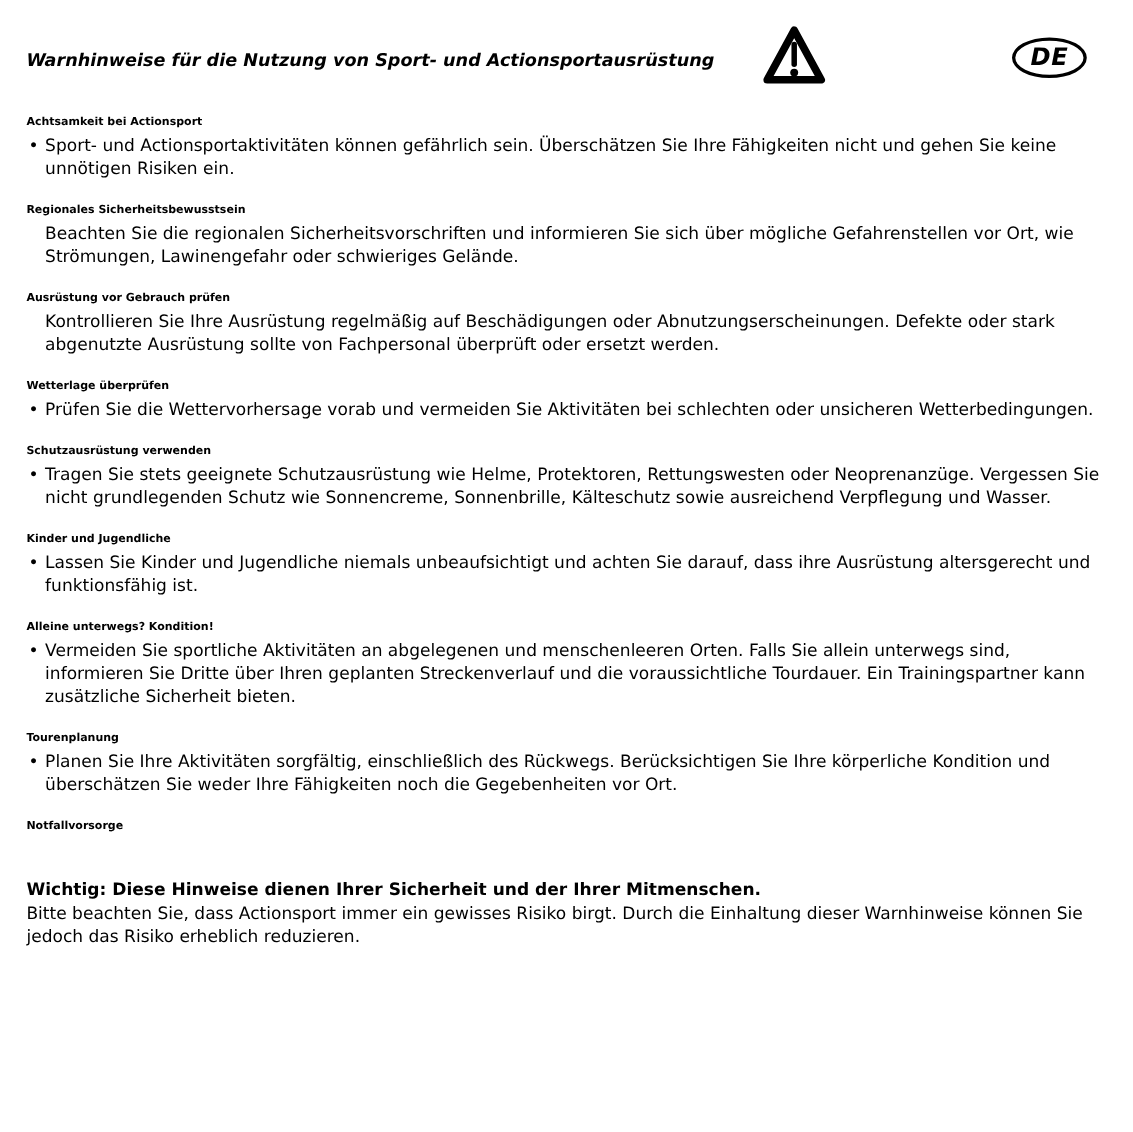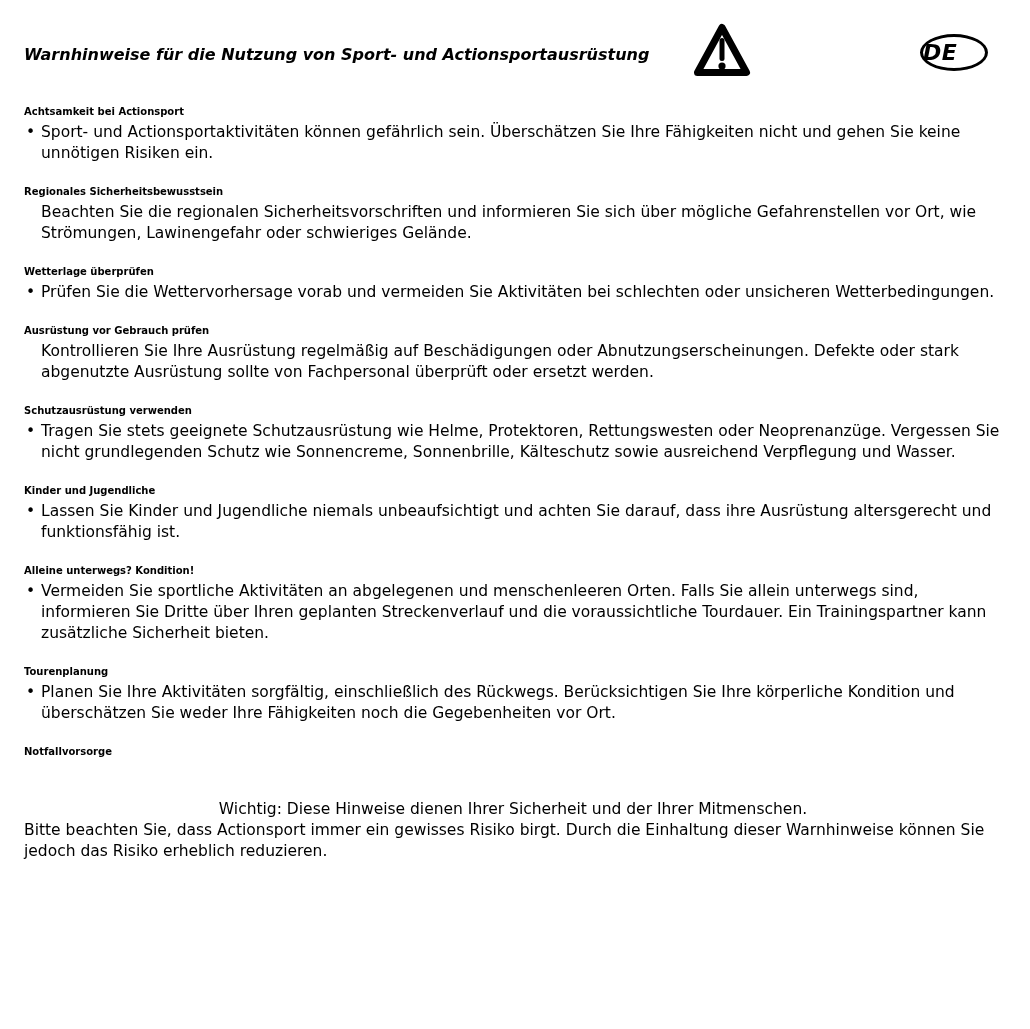--- a/index.html
+++ b/index.html
@@ -44,20 +44,21 @@
   .de-badge {
     position: absolute;
     left: 896px;
     top: 34px;
     width: 62px;
     height: 31px;
     border: 3.5px solid #000000;
     border-radius: 50%;
     display: flex;
     align-items: center;
+    justify-content: center;
     font-weight: bold;
     font-size: 22px;
     letter-spacing: 0.5px;
   }
   .section { margin-bottom: 17px; }
   .section-heading {
     font-weight: bold;
     font-size: 10px;
     line-height: 21px;
   }
@@ -65,21 +66,21 @@
     position: relative;
     padding-left: 17px;
   }
   .item.bulleted::before {
     content: "\2022";
     position: absolute;
     left: 2px;
     top: 0;
   }
   .footer { margin-top: 37px; }
-  .footer-bold { font-weight: normal; text-align: center; }
+  .footer-bold { font-weight: bold; }
 </style>
 </head>
 <body>
 
 <div class="page">
 
   <div class="header">
     <div class="page-title">Warnhinweise für die Nutzung von Sport- und Actionsportausrüstung</div>
     <svg class="warn-icon" viewBox="0 0 60 62" xmlns="http://www.w3.org/2000/svg">
       <path d="M30 7 L54.5 52 L5.5 52 Z" fill="none" stroke="#000000" stroke-width="7" stroke-linejoin="round"></path>
@@ -97,27 +98,27 @@
       <div class="section-heading">Achtsamkeit bei Actionsport</div>
       <div class="item bulleted"><span>Sport- und Actionsportaktivitäten können gefährlich sein. Überschätzen Sie Ihre Fähigkeiten nicht und gehen Sie keine unnötigen Risiken ein.</span></div>
     </div>
 
     <div class="section">
       <div class="section-heading">Regionales Sicherheitsbewusstsein</div>
       <div class="item plain"><span>Beachten Sie die regionalen Sicherheitsvorschriften und informieren Sie sich über mögliche Gefahrenstellen vor Ort, wie Strömungen, Lawinengefahr oder schwieriges Gelände.</span></div>
     </div>
 
     <div class="section">
-      <div class="section-heading">Wetterlage überprüfen</div>
-      <div class="item bulleted"><span>Prüfen Sie die Wettervorhersage vorab und vermeiden Sie Aktivitäten bei schlechten oder unsicheren Wetterbedingungen.</span></div>
+      <div class="section-heading">Ausrüstung vor Gebrauch prüfen</div>
+      <div class="item plain"><span>Kontrollieren Sie Ihre Ausrüstung regelmäßig auf Beschädigungen oder Abnutzungserscheinungen. Defekte oder stark abgenutzte Ausrüstung sollte von Fachpersonal überprüft oder ersetzt werden.</span></div>
     </div>
 
     <div class="section">
-      <div class="section-heading">Ausrüstung vor Gebrauch prüfen</div>
-      <div class="item plain"><span>Kontrollieren Sie Ihre Ausrüstung regelmäßig auf Beschädigungen oder Abnutzungserscheinungen. Defekte oder stark abgenutzte Ausrüstung sollte von Fachpersonal überprüft oder ersetzt werden.</span></div>
+      <div class="section-heading">Wetterlage überprüfen</div>
+      <div class="item bulleted"><span>Prüfen Sie die Wettervorhersage vorab und vermeiden Sie Aktivitäten bei schlechten oder unsicheren Wetterbedingungen.</span></div>
     </div>
 
     <div class="section">
       <div class="section-heading">Schutzausrüstung verwenden</div>
       <div class="item bulleted"><span>Tragen Sie stets geeignete Schutzausrüstung wie Helme, Protektoren, Rettungswesten oder Neoprenanzüge. Vergessen Sie nicht grundlegenden Schutz wie Sonnencreme, Sonnenbrille, Kälteschutz sowie ausreichend Verpflegung und Wasser.</span></div>
     </div>
 
     <div class="section">
       <div class="section-heading">Kinder und Jugendliche</div>
       <div class="item bulleted"><span>Lassen Sie Kinder und Jugendliche niemals unbeaufsichtigt und achten Sie darauf, dass ihre Ausrüstung altersgerecht und funktionsfähig ist.</span></div>

